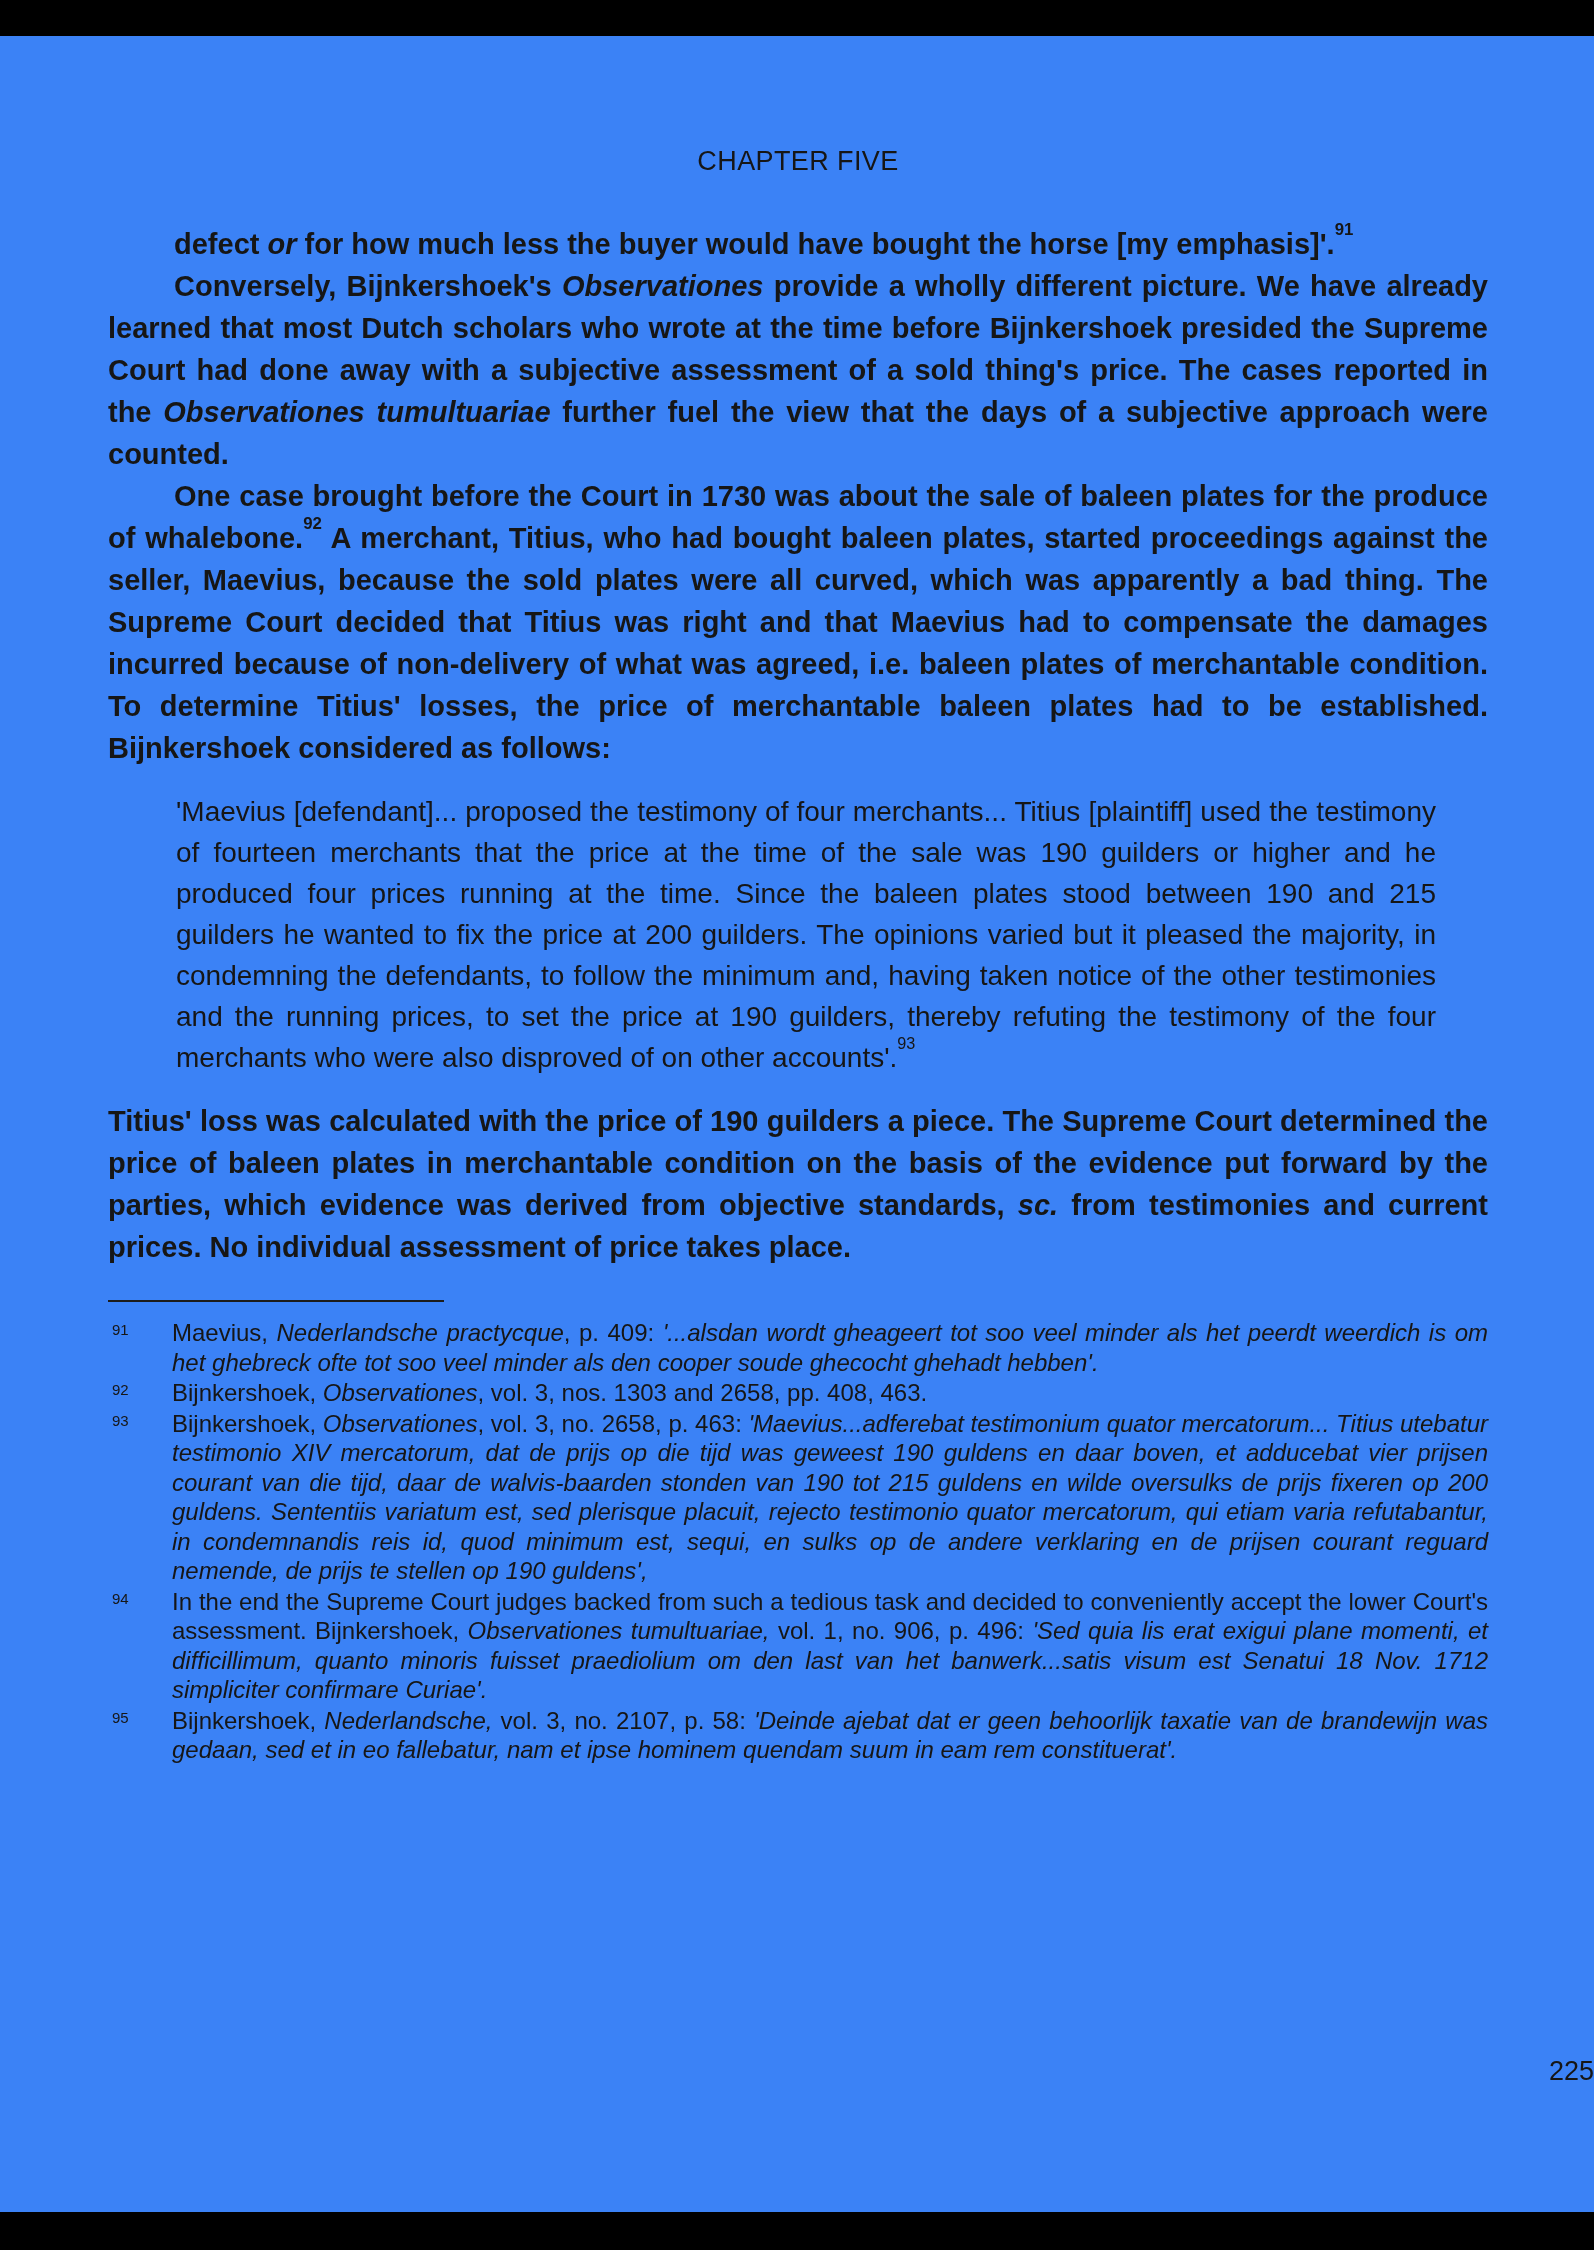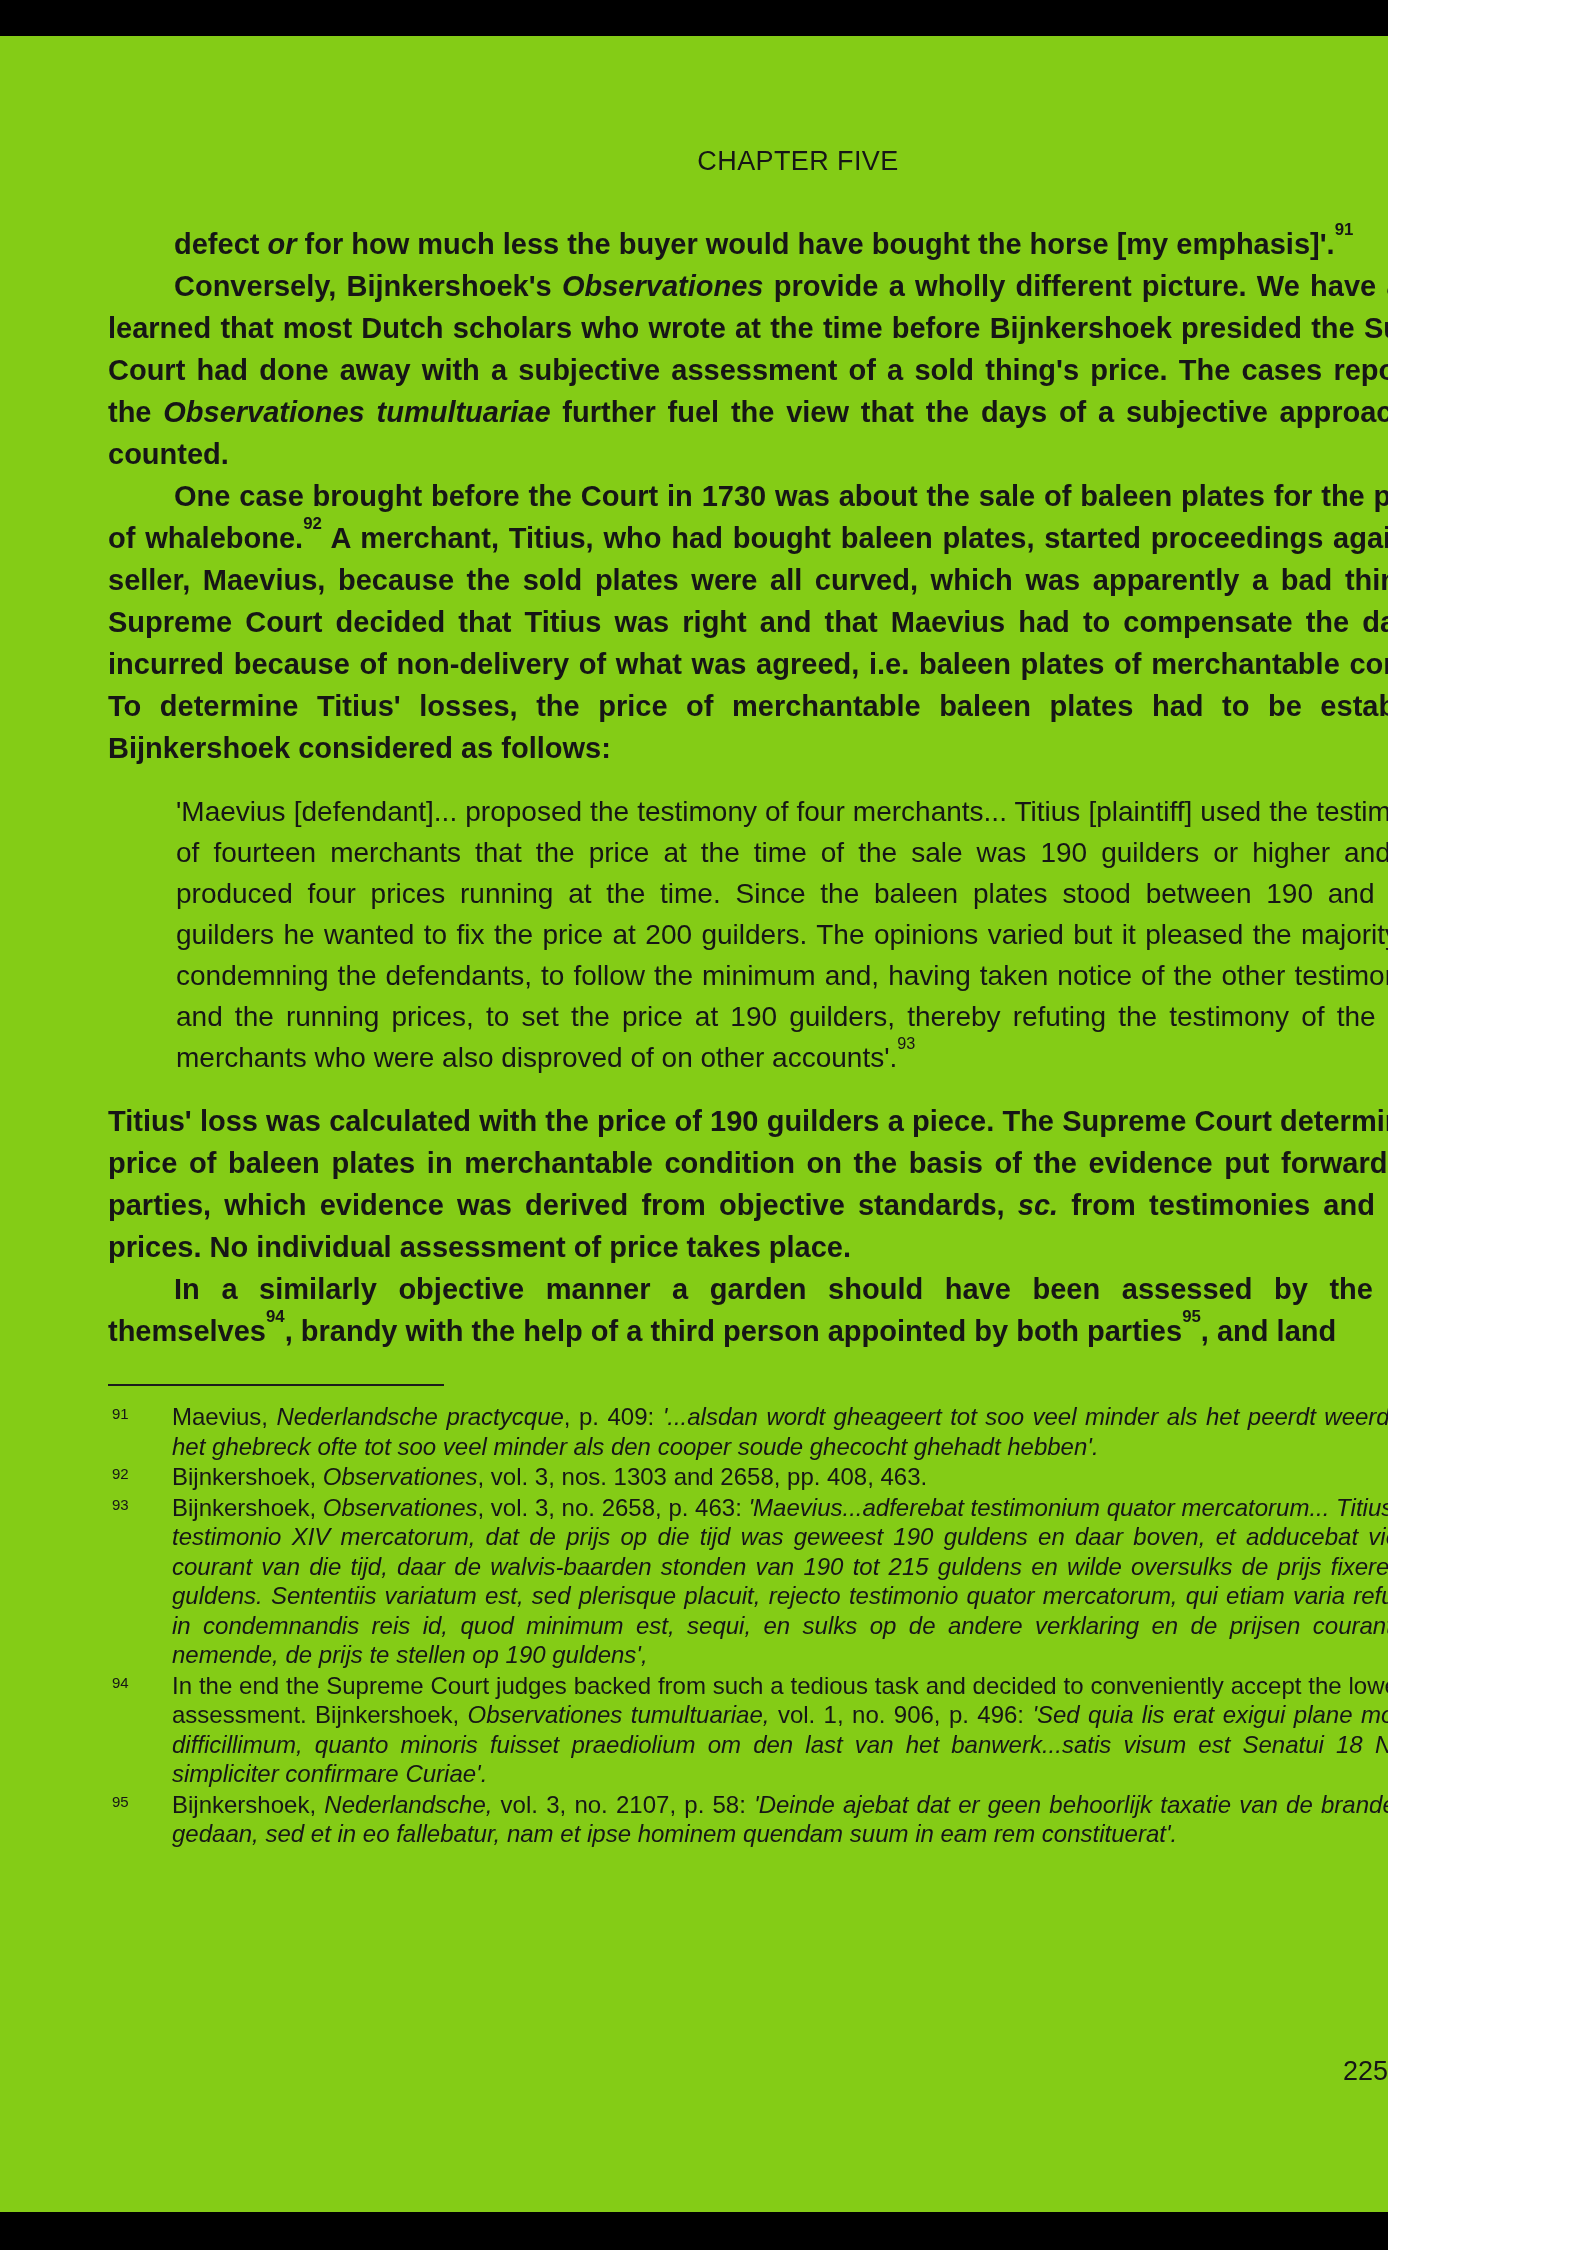--- a/index.html
+++ b/index.html
@@ -1,19 +1,19 @@
 <!DOCTYPE html>
 <html><head>
 <meta charset="utf-8">
 <style>
   html,body{margin:0;padding:0;background:#ffffff;}
   .page{
     position:relative;
-    width:1388px;height:2250px;
-    background:#84cc16;
+    width:1594px;height:2250px;
+    background:#3b82f6;
     color:#161616;
     font-family:"Liberation Sans",sans-serif;
     overflow:hidden;
   }
   .scan-bar{position:absolute;left:0;width:100%;background:#000000;}
   .scan-bar.top{top:0;height:36px;}
   .scan-bar.bottom{bottom:0;height:38px;}
   .content{
     position:absolute;
     top:146px;left:108px;width:1380px;
@@ -80,21 +80,20 @@
 
   <div class="content">
     <div class="chapter">CHAPTER FIVE</div>
 
     <div class="blocks">
         <p class="para indent"><span>defect </span><i>or</i><span> for how much less the buyer would have bought the horse [my emphasis]'.</span><sup>91</sup></p>
         <p class="para indent gap"><span>Conversely, Bijnkershoek's </span><i>Observationes</i><span> provide a wholly different picture. We have already learned that most Dutch scholars who wrote at the time before Bijnkershoek presided the Supreme Court had done away with a subjective assessment of a sold thing's price. The cases reported in the </span><i>Observationes tumultuariae</i><span> further fuel the view that the days of a subjective approach were counted.</span></p>
         <p class="para indent"><span>One case brought before the Court in 1730 was about the sale of baleen plates for the produce of whalebone.</span><sup>92</sup><span> A merchant, Titius, who had bought baleen plates, started proceedings against the seller, Maevius, because the sold plates were all curved, which was apparently a bad thing. The Supreme Court decided that Titius was right and that Maevius had to compensate the damages incurred because of non-delivery of what was agreed, i.e. baleen plates of merchantable condition. To determine Titius' losses, the price of merchantable baleen plates had to be established. Bijnkershoek considered as follows:</span></p>
         <p class="quote"><span>'Maevius [defendant]... proposed the testimony of four merchants... Titius [plaintiff] used the testimony of fourteen merchants that the price at the time of the sale was 190 guilders or higher and he produced four prices running at the time. Since the baleen plates stood between 190 and 215 guilders he wanted to fix the price at 200 guilders. The opinions varied but it pleased the majority, in condemning the defendants, to follow the minimum and, having taken notice of the other testimonies and the running prices, to set the price at 190 guilders, thereby refuting the testimony of the four merchants who were also disproved of on other accounts'.</span><sup>93</sup></p>
         <p class="para"><span>Titius' loss was calculated with the price of 190 guilders a piece. The Supreme Court determined the price of baleen plates in merchantable condition on the basis of the evidence put forward by the parties, which evidence was derived from objective standards, </span><i>sc.</i><span> from testimonies and current prices. No individual assessment of price takes place.</span></p>
-        <p class="para indent"><span>In a similarly objective manner a garden should have been assessed by the judges themselves</span><sup>94</sup><span>, brandy with the help of a third person appointed by both parties</span><sup>95</sup><span>, and land</span></p>
       </div>
 
     <div class="fn-rule"></div>
 
     <div class="footnotes">
         <div class="fn"><span class="fn-num">91</span><span>Maevius, </span><i>Nederlandsche practycque</i><span>, p. 409: </span><i>'...alsdan wordt gheageert tot soo veel minder als het peerdt weerdich is om het ghebreck ofte tot soo veel minder als den cooper soude ghecocht ghehadt hebben'.</i></div>
         <div class="fn"><span class="fn-num">92</span><span>Bijnkershoek, </span><i>Observationes</i><span>, vol. 3, nos. 1303 and 2658, pp. 408, 463.</span></div>
         <div class="fn"><span class="fn-num">93</span><span>Bijnkershoek, </span><i>Observationes</i><span>, vol. 3, no. 2658, p. 463: </span><i>'Maevius...adferebat testimonium quator mercatorum... Titius utebatur testimonio XIV mercatorum, dat de prijs op die tijd was geweest 190 guldens en daar boven, et adducebat vier prijsen courant van die tijd, daar de walvis-baarden stonden van 190 tot 215 guldens en wilde oversulks de prijs fixeren op 200 guldens. Sententiis variatum est, sed plerisque placuit, rejecto testimonio quator mercatorum, qui etiam varia refutabantur, in condemnandis reis id, quod minimum est, sequi, en sulks op de andere verklaring en de prijsen courant reguard nemende, de prijs te stellen op 190 guldens',</i></div>
         <div class="fn"><span class="fn-num">94</span><span>In the end the Supreme Court judges backed from such a tedious task and decided to conveniently accept the lower Court's assessment. Bijnkershoek, </span><i>Observationes tumultuariae,</i><span> vol. 1, no. 906, p. 496: </span><i>'Sed quia lis erat exigui plane momenti, et difficillimum, quanto minoris fuisset praediolium om den last van het banwerk...satis visum est Senatui 18 Nov. 1712 simpliciter confirmare Curiae'.</i></div>
         <div class="fn"><span class="fn-num">95</span><span>Bijnkershoek, </span><i>Nederlandsche,</i><span> vol. 3, no. 2107, p. 58: </span><i>'Deinde ajebat dat er geen behoorlijk taxatie van de brandewijn was gedaan, sed et in eo fallebatur, nam et ipse hominem quendam suum in eam rem constituerat'.</i></div>

